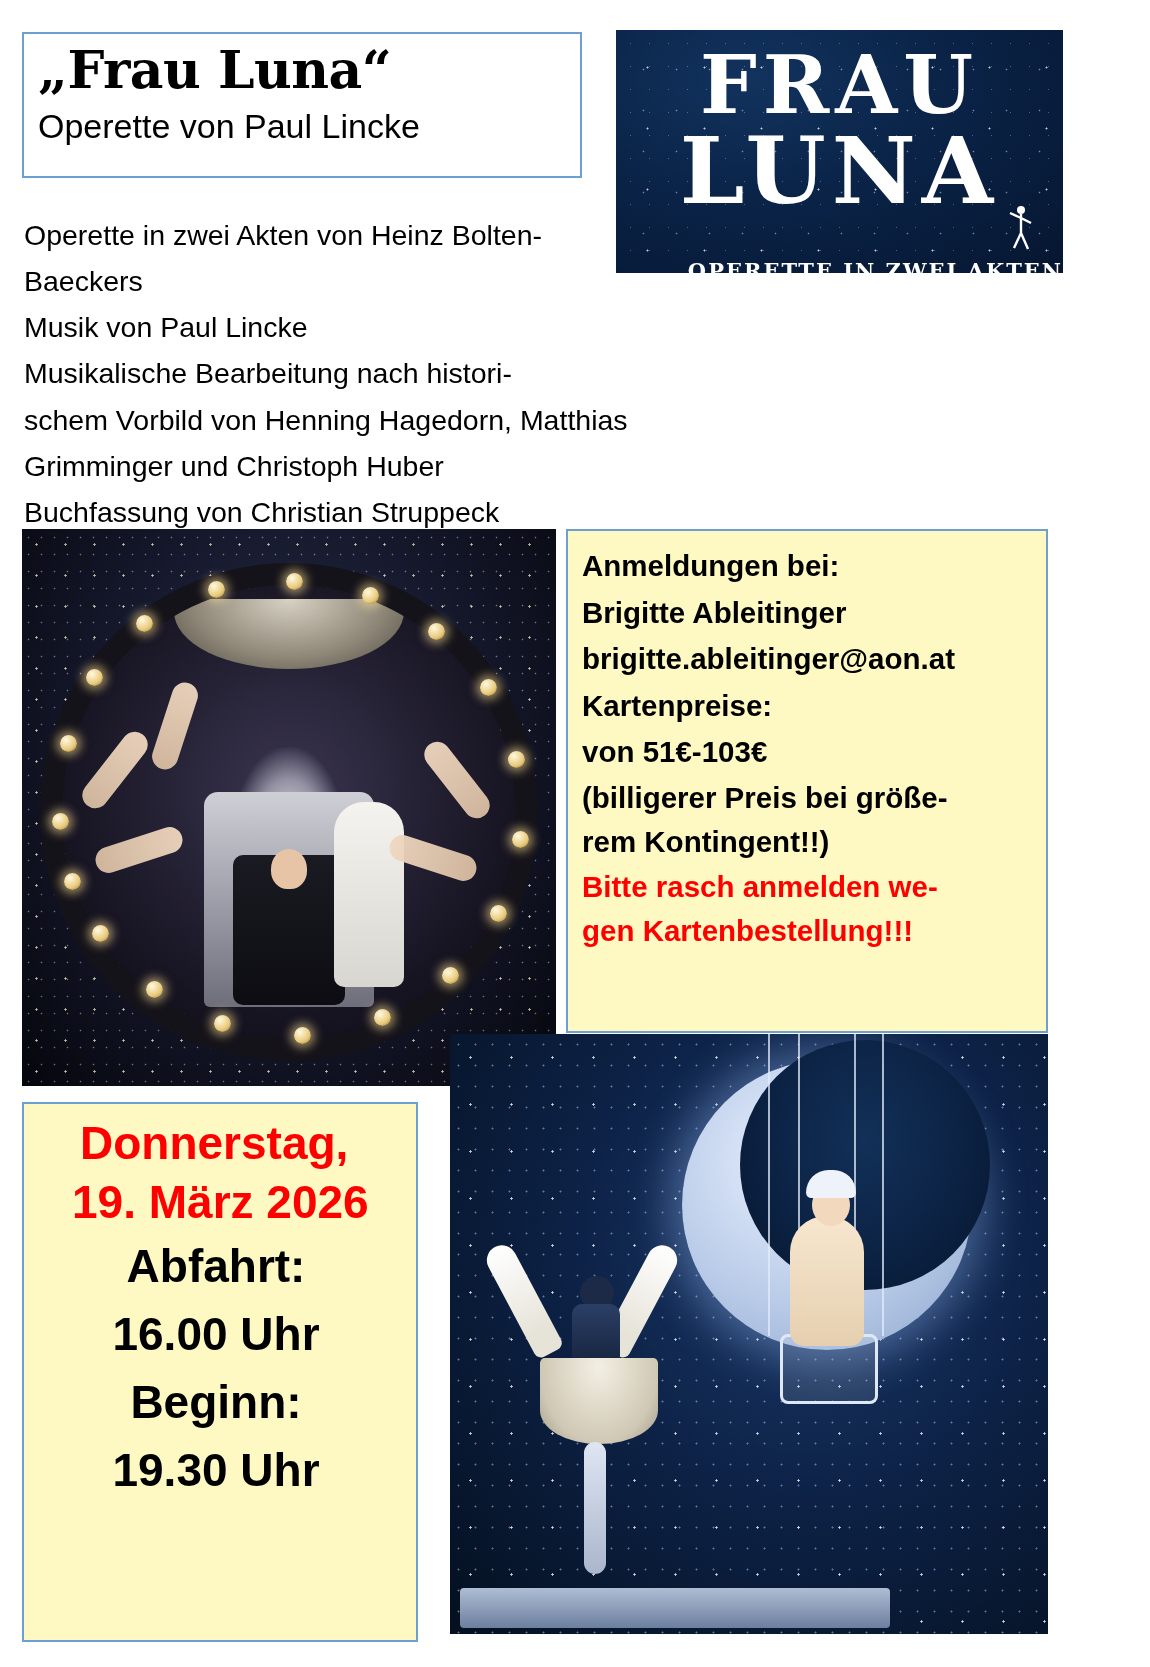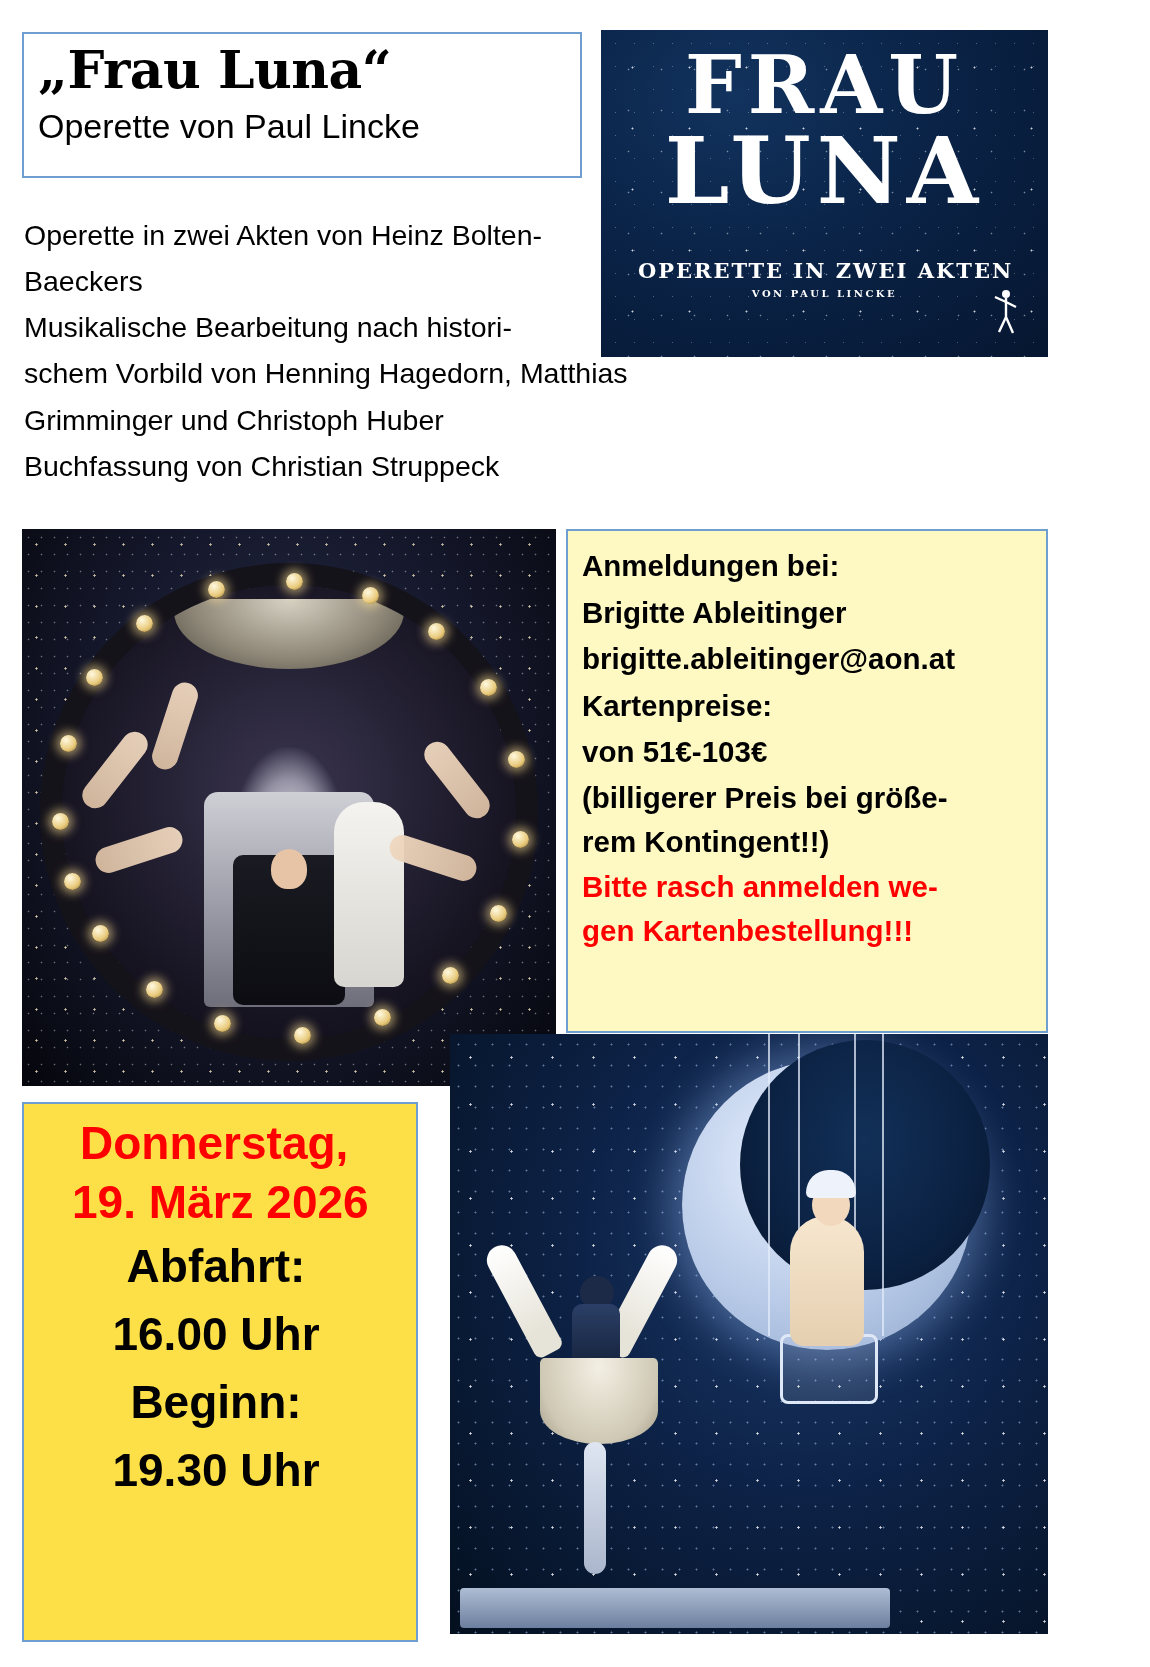--- a/index.html
+++ b/index.html
@@ -40,24 +40,24 @@
   .title-sub {
     font-size: 34px;
     line-height: 1.2;
     color: #000;
     margin-top: 6px;
   }
 
   
   .poster {
     position: absolute;
-    left: 601px;
+    left: 616px;
     top: 30px;
     width: 447px;
-    height: 327px;
+    height: 243px;
     background:
       radial-gradient(ellipse at 30% 20%, #12335e 0%, #0a2347 45%, #061630 100%);
     overflow: hidden;
   }
   .poster .stars {
     position: absolute;
     inset: 0;
     background-image:
       radial-gradient(circle, rgba(255,255,255,.9) 0.8px, transparent 1.2px),
       radial-gradient(circle, rgba(255,255,255,.55) 0.7px, transparent 1.1px),
@@ -76,21 +76,21 @@
     color: #ffffff;
     letter-spacing: 6px;
     line-height: 0.98;
   }
   .poster-title .l1 { font-size: 80px; display: block; }
   .poster-title .l2 { font-size: 92px; display: block; margin-top: 2px; }
   .poster-sub1 {
     position: absolute;
     left: 0; right: 0;
     top: 228px;
-    text-align: left;
+    text-align: right;
     color: #fff;
     font-family: "DejaVu Serif", serif;
     font-weight: bold;
     font-size: 21px;
     letter-spacing: 2px;
     padding-left: 37px;
   }
   .poster-sub2 {
     position: absolute;
     left: 0; right: 0;
@@ -405,21 +405,21 @@
 
   
   .date-box {
     position: absolute;
     left: 22px;
     top: 1102px;
     width: 396px;
     height: 540px;
     border: 2px solid #6f9fd0;
     box-sizing: border-box;
-    background: #fde047;
+    background: #fef9c3;
     padding: 10px 8px 0 0;
     text-align: center;
   }
   .date-box .red {
     color: #ff0000;
     font-weight: bold;
     font-size: 46px;
     line-height: 1.28;
     text-align: left;
     padding-left: 56px;
@@ -451,20 +451,21 @@
   <div class="poster-sub2">VON PAUL LINCKE</div>
   <svg class="poster-figure" viewBox="0 0 26 52">
     <circle cx="14" cy="7" r="4" fill="#ffffff"></circle>
     <path d="M14 11 L14 30 L7 45 M14 30 L21 46 M14 15 L3 10 M14 15 L24 20" stroke="#ffffff" stroke-width="2.4" fill="none"></path>
   </svg>
 </div>
 
 <div class="credits">
   <div>Operette in zwei Akten von Heinz Bolten-</div>
   <div>Baeckers</div>
+  <div>Musik von Paul Lincke</div>
   <div>Musikalische Bearbeitung nach histori-</div>
   <div>schem Vorbild von Henning Hagedorn, Matthias</div>
   <div>Grimminger und Christoph Huber</div>
   <div>Buchfassung von Christian Struppeck</div>
 </div>
 
 <div class="photo-throne">
   <div class="sky"></div>
   <div class="sparkle"></div>
   <div class="ring">

